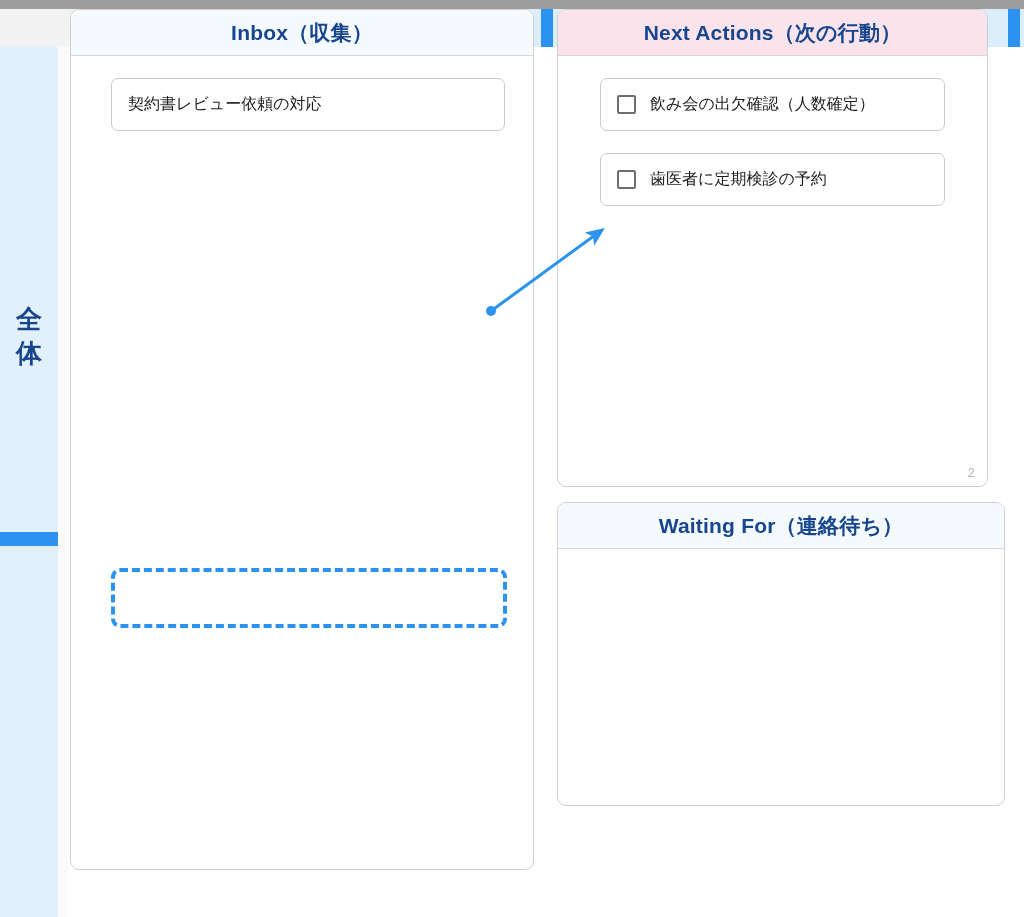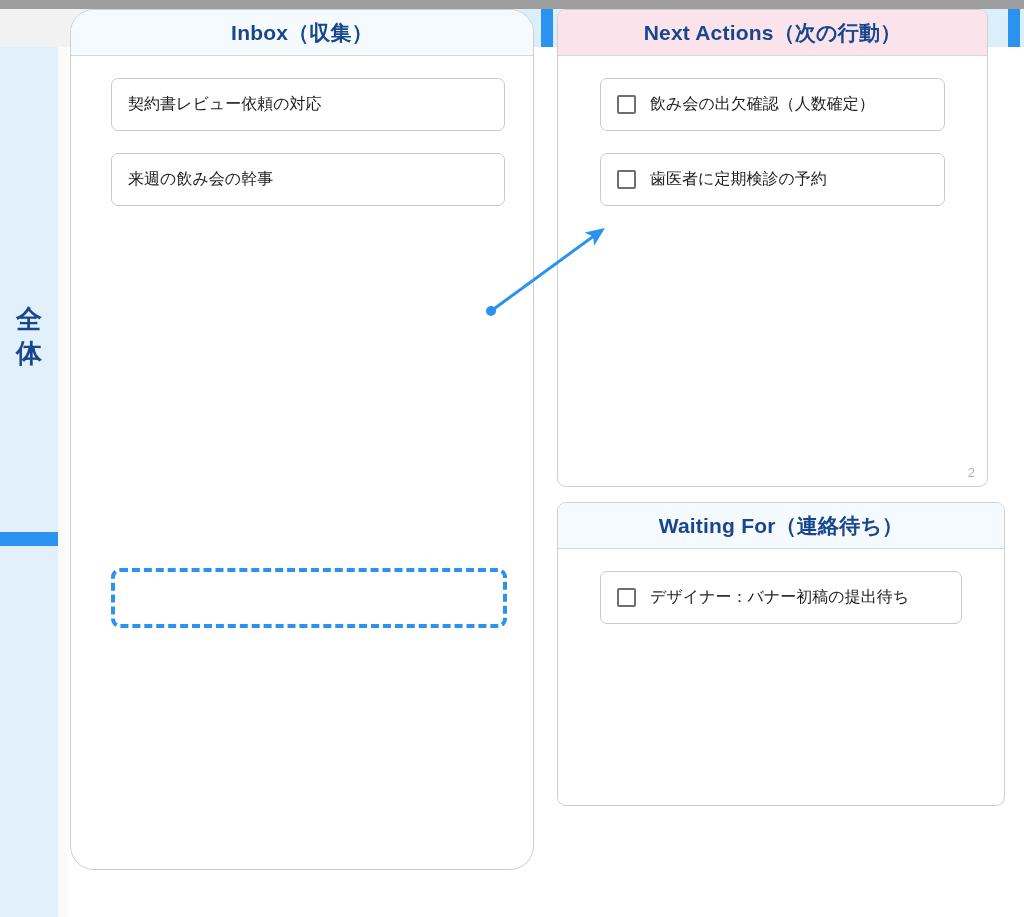--- a/index.html
+++ b/index.html
@@ -94,21 +94,21 @@
   }
 
   .column {
     position: absolute;
     background: #ffffff;
     border: 1px solid #cfcfcf;
     border-radius: 9px;
     box-sizing: border-box;
     overflow: hidden;
   }
-  .col-inbox   { left: 70px;  top: 9px;   width: 464px; height: 861px; border-radius: 24px; }
+  .col-inbox   { left: 70px;  top: 9px;   width: 464px; height: 861px; }
   .col-next    { left: 557px; top: 9px;   width: 431px; height: 478px; }
   .col-waiting { left: 557px; top: 502px; width: 448px; height: 304px; }
 
   .column-header {
     height: 46px;
     line-height: 46px;
     text-align: center;
     font-size: 21px;
     font-weight: 700;
     color: #17468f;
@@ -205,23 +205,20 @@
 
   <div class="board" style="background:transparent;"></div>
 
   <div class="column col-inbox">
     <div class="column-header hdr-blue" style="background: rgb(245, 250, 255);">Inbox（収集）</div>
     <div class="column-body">
 
       <div class="card">
         <span class="card-text">契約書レビュー依頼の対応</span>
       </div>
-      <div class="card">
-        <span class="card-text">来週の飲み会の幹事</span>
-      </div>
 
       <div class="drop-zone"></div>
     </div>
   </div>
 
   <div class="column col-next">
     <div class="column-header hdr-pink" style="background: rgb(251, 227, 236);">Next Actions（次の行動）</div>
     <div class="column-body">
 
       <div class="card">
@@ -232,28 +229,20 @@
         <span class="checkbox"></span>
         <span class="card-text">歯医者に定期検診の予約</span>
       </div>
 
       <div class="count-badge">2</div>
     </div>
   </div>
 
   <div class="column col-waiting">
     <div class="column-header hdr-blue" style="background: rgb(245, 250, 255);">Waiting For（連絡待ち）</div>
-    <div class="column-body">
-
-      <div class="card">
-        <span class="checkbox"></span>
-        <span class="card-text">デザイナー：バナー初稿の提出待ち</span>
-      </div>
-
-    </div>
   </div>
 
   <svg class="connector" viewBox="0 0 1024 917" xmlns="http://www.w3.org/2000/svg">
     <defs>
       <marker id="arrowhead" markerWidth="7" markerHeight="7" refX="5.2" refY="3" orient="auto">
         <path d="M0,0.3 L6.4,3 L0,5.7 L1.5,3 Z" fill="#2b93ef"></path>
       </marker>
     </defs>
     <g>
       <circle id="conn-dot" cx="491" cy="311" r="5" fill="#2b93ef"></circle>

